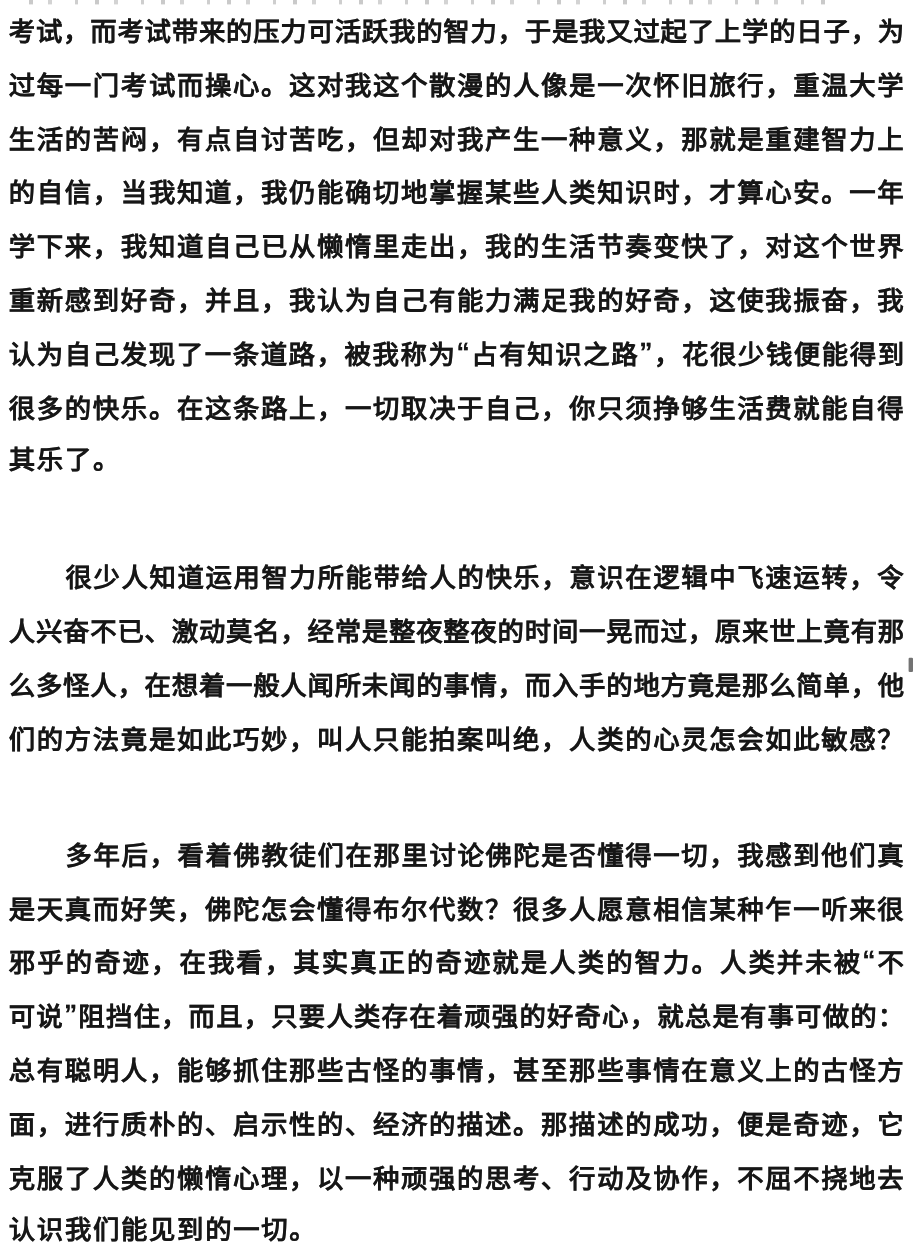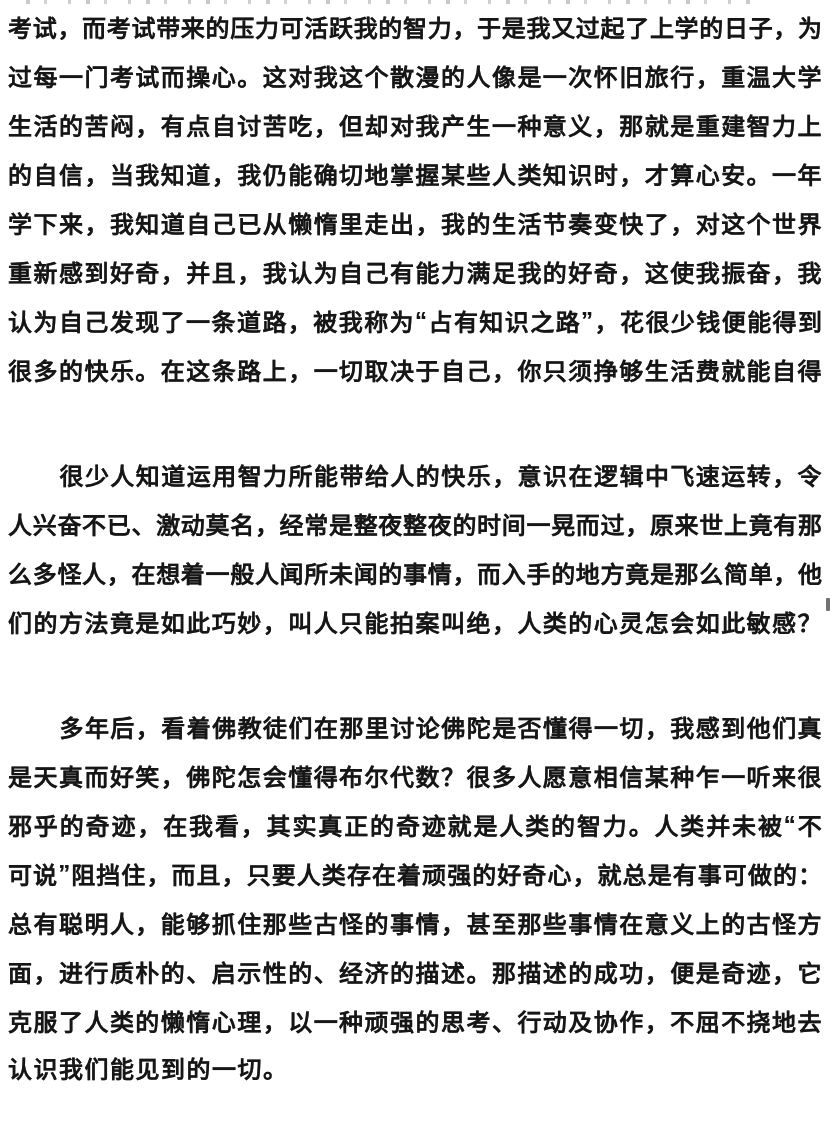--- a/index.html
+++ b/index.html
@@ -350,20 +350,21 @@
           <span>挣</span>
           <span>够</span>
           <span>生</span>
           <span>活</span>
           <span>费</span>
           <span>就</span>
           <span>能</span>
           <span>自</span>
           <span>得</span>
         </div>
+        <div class="line plain">其乐了。</div>
       </div>
       <div class="paragraph">
         <div class="line justified">
           <span class="ind"></span>
           <span>很</span>
           <span>少</span>
           <span>人</span>
           <span>知</span>
           <span>道</span>
           <span>运</span>

